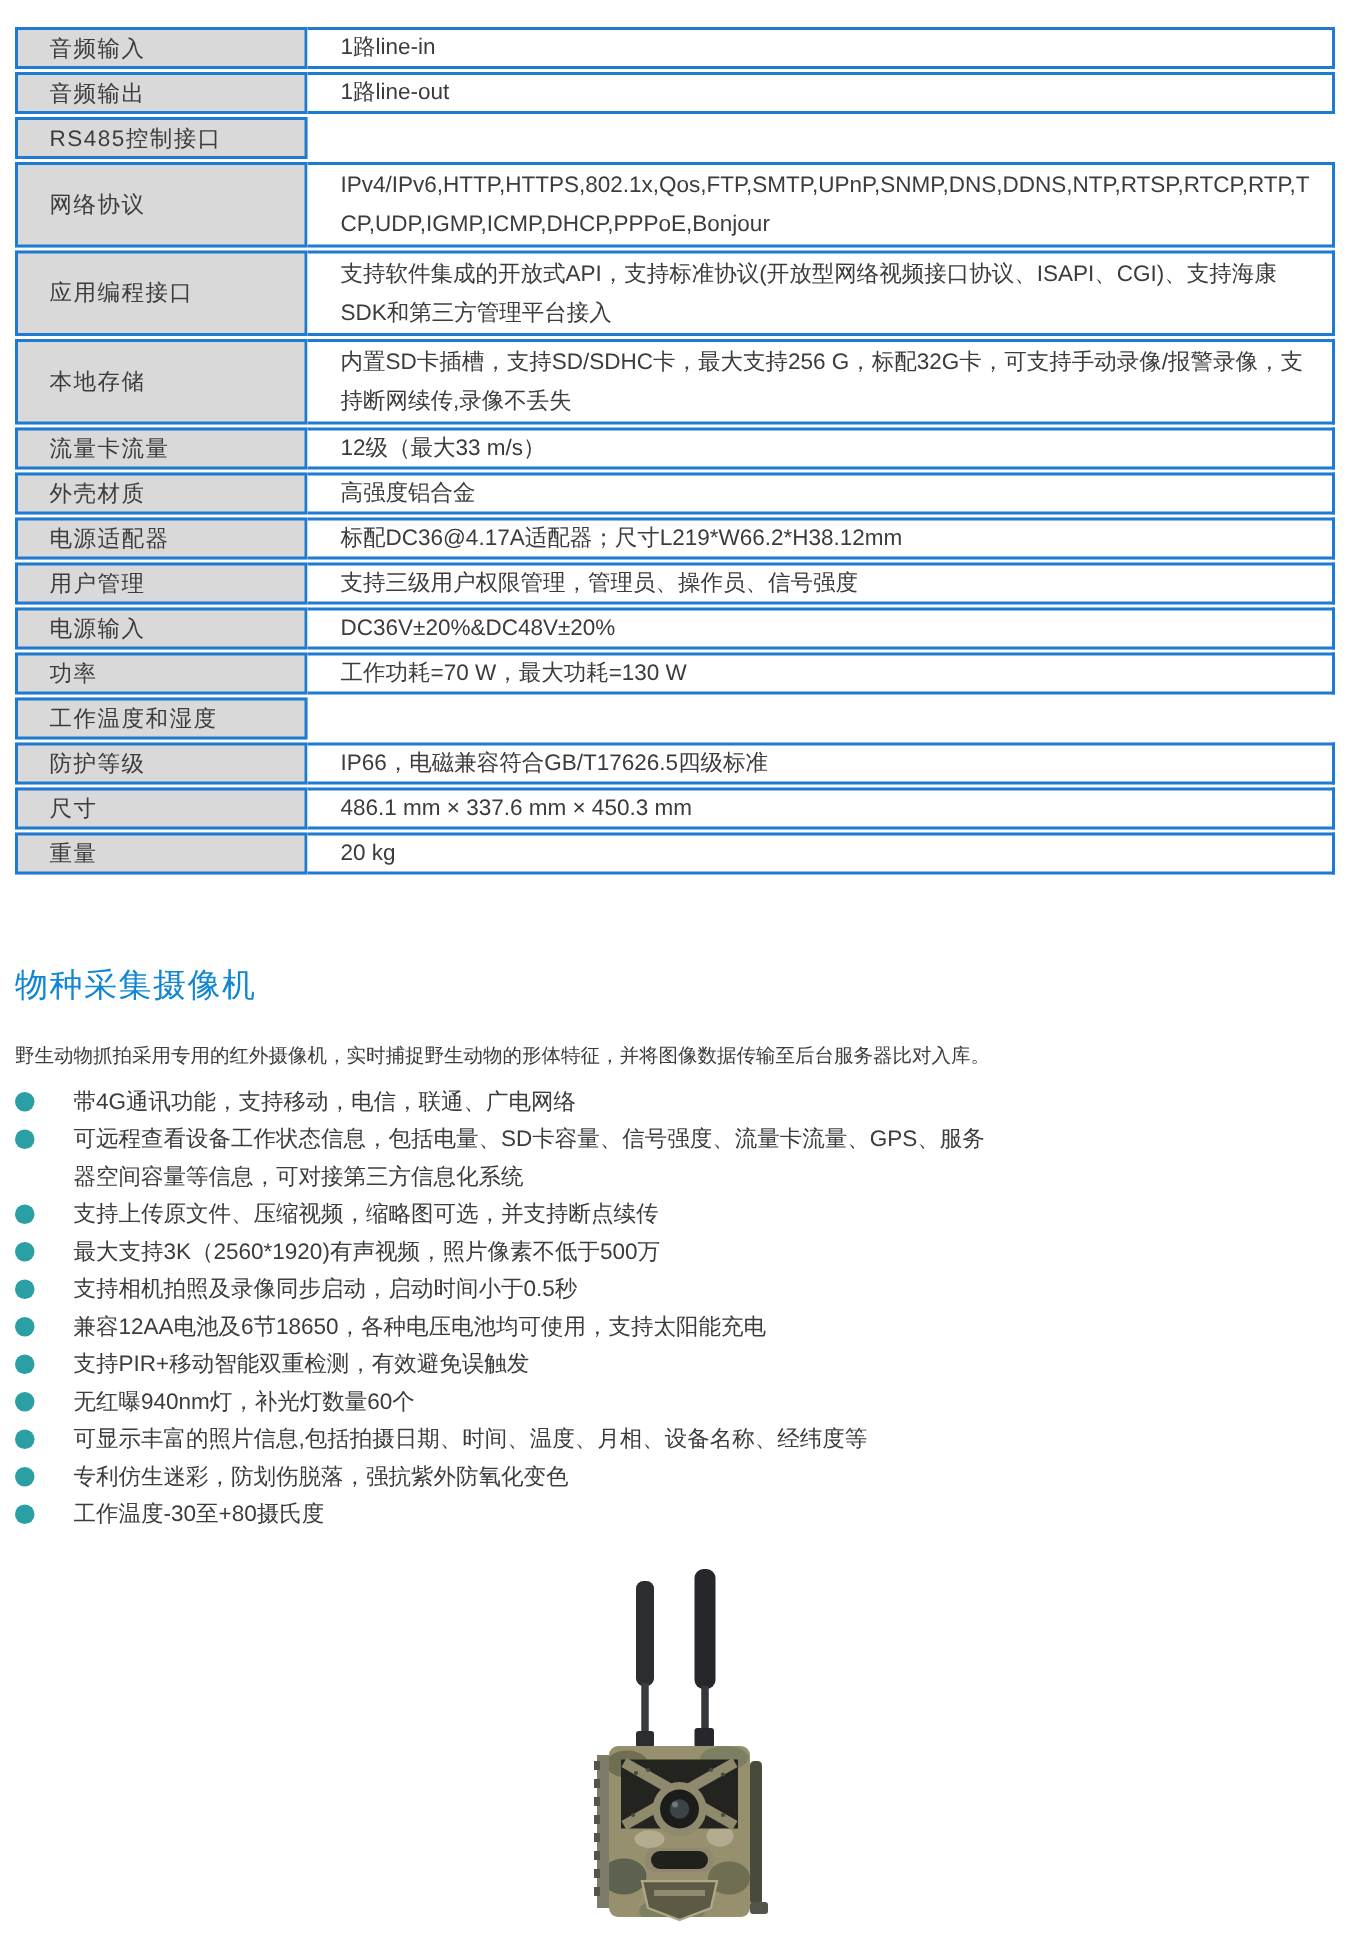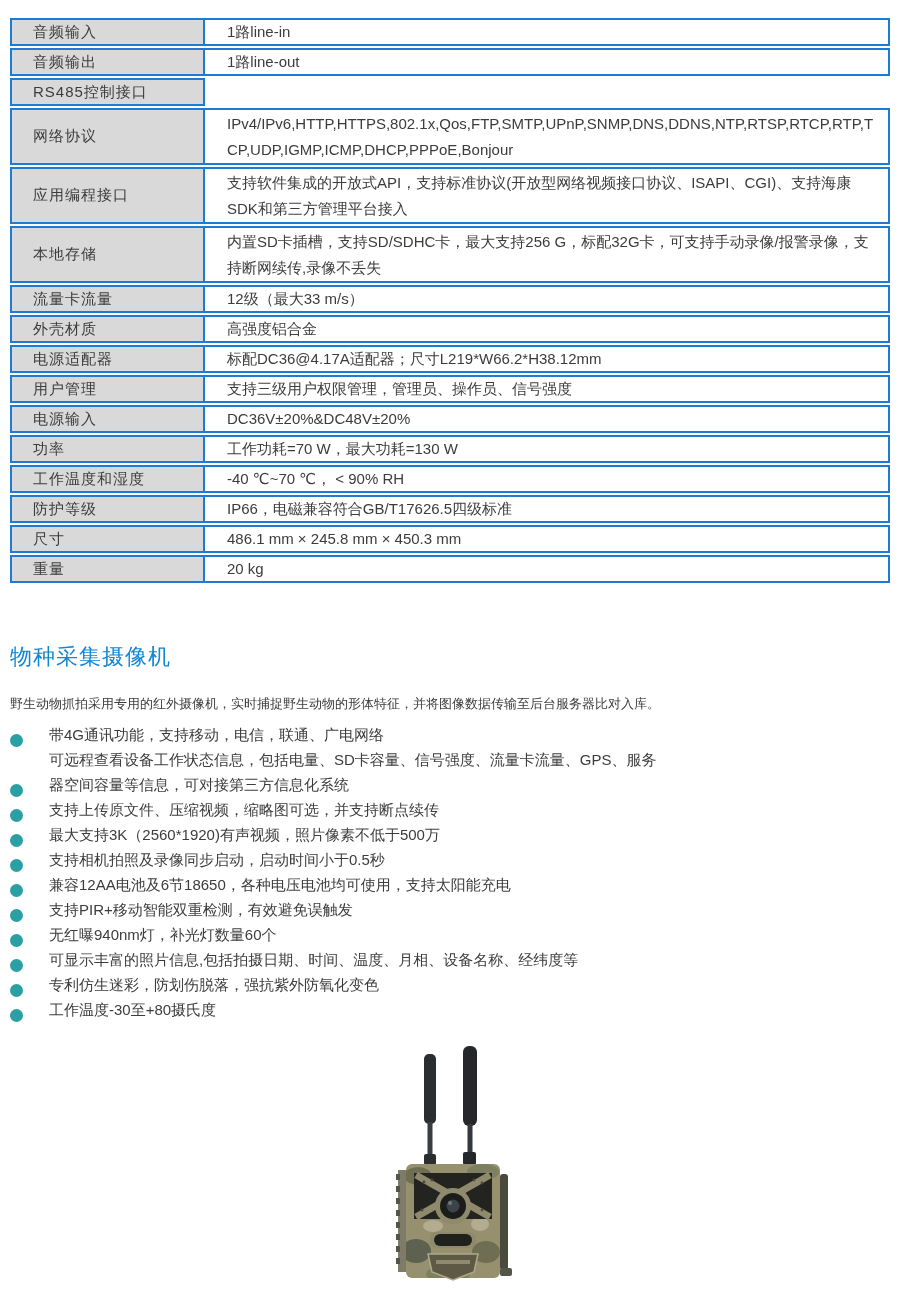--- a/index.html
+++ b/index.html
@@ -52,21 +52,21 @@
     position:absolute;left:10px;top:680px;width:870px;
     font-size:13px;line-height:22px;color:var(--text-dark);
   }
 
   
   .features{
     position:absolute;left:8px;top:722px;width:872px;
     list-style:none;margin:0;padding:0;
   }
   .feature{
-    display:flex;align-items:flex-end;
+    display:flex;align-items:flex-start;
     font-size:15px;line-height:25px;color:var(--text-dark);
   }
   .bullet{
     width:13px;height:13px;border-radius:50%;
     background:var(--bullet-teal);
     flex:none;margin:6px 0 0 2px;
   }
   .ftext{margin-left:26px;white-space:pre-line;}
 
   
@@ -122,29 +122,28 @@
     <div class="spec-row">
       <div class="cell label">电源输入</div>
       <div class="cell value">DC36V±20%&amp;DC48V±20%</div>
     </div>
     <div class="spec-row">
       <div class="cell label">功率</div>
       <div class="cell value">工作功耗=70 W，最大功耗=130 W</div>
     </div>
     <div class="spec-row">
       <div class="cell label">工作温度和湿度</div>
-      <div class="cell value">-40 ℃~70 ℃， &lt; 90% RH</div>
     </div>
     <div class="spec-row">
       <div class="cell label">防护等级</div>
       <div class="cell value">IP66，电磁兼容符合GB/T17626.5四级标准</div>
     </div>
     <div class="spec-row">
       <div class="cell label">尺寸</div>
-      <div class="cell value">486.1 mm × 245.8 mm × 450.3 mm</div>
+      <div class="cell value">486.1 mm × 337.6 mm × 450.3 mm</div>
     </div>
     <div class="spec-row">
       <div class="cell label">重量</div>
       <div class="cell value">20 kg</div>
     </div>
   </div>
 
   <h2 class="section-title">物种采集摄像机</h2>
   <p class="intro">野生动物抓拍采用专用的红外摄像机，实时捕捉野生动物的形体特征，并将图像数据传输至后台服务器比对入库。</p>
 

